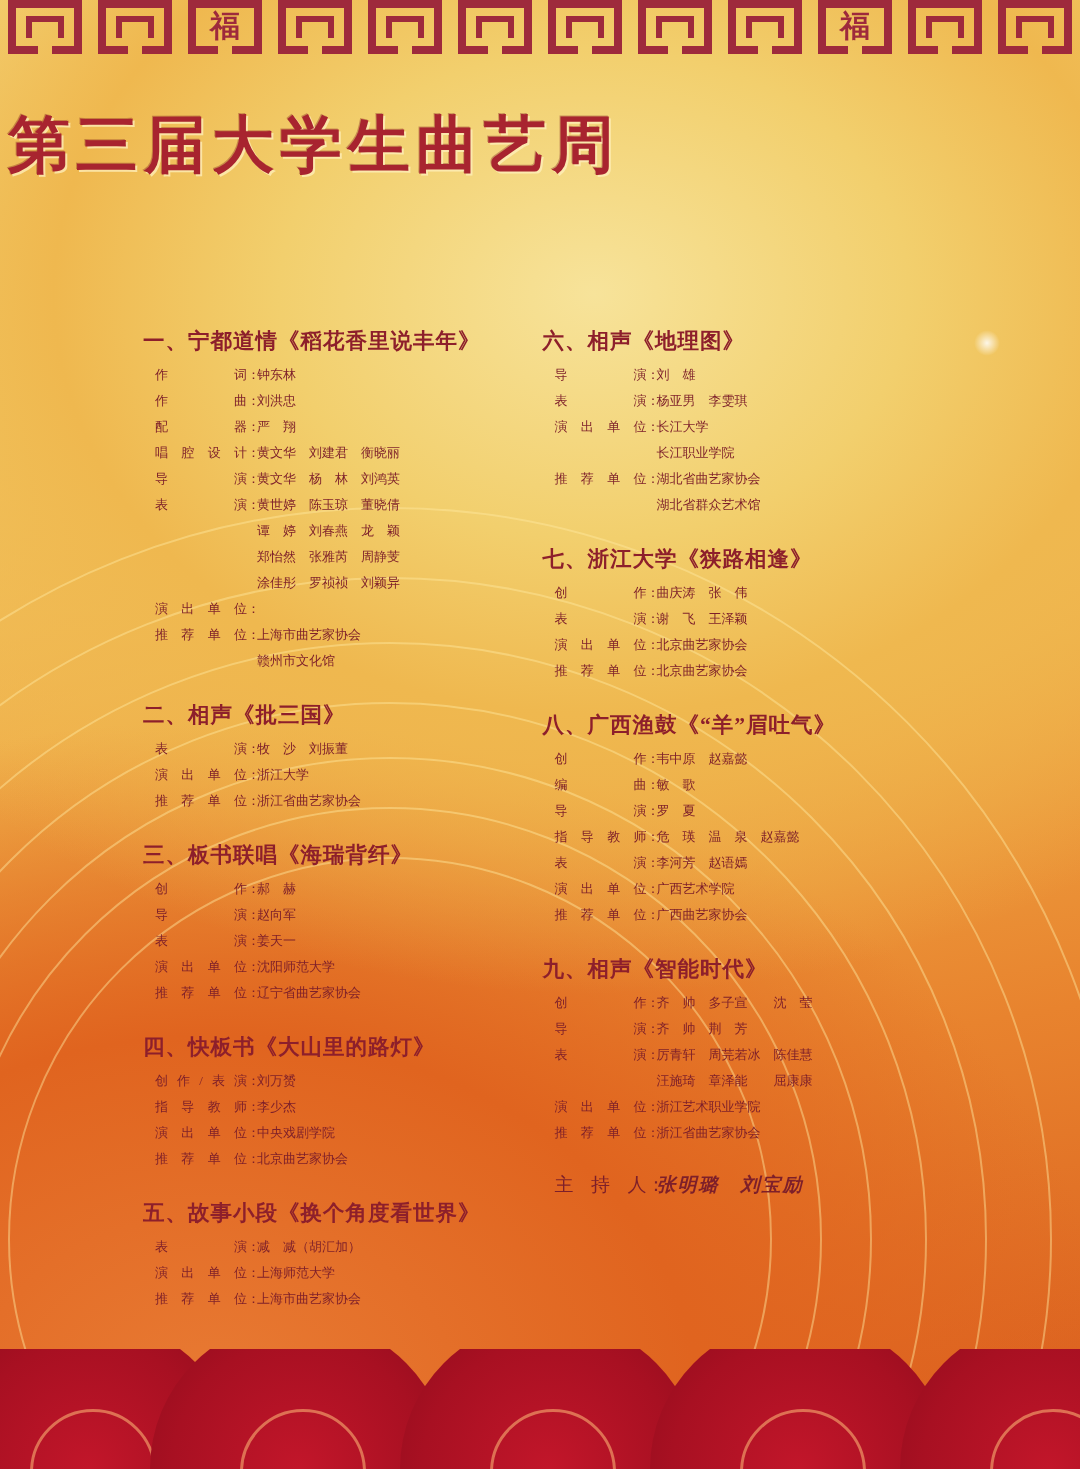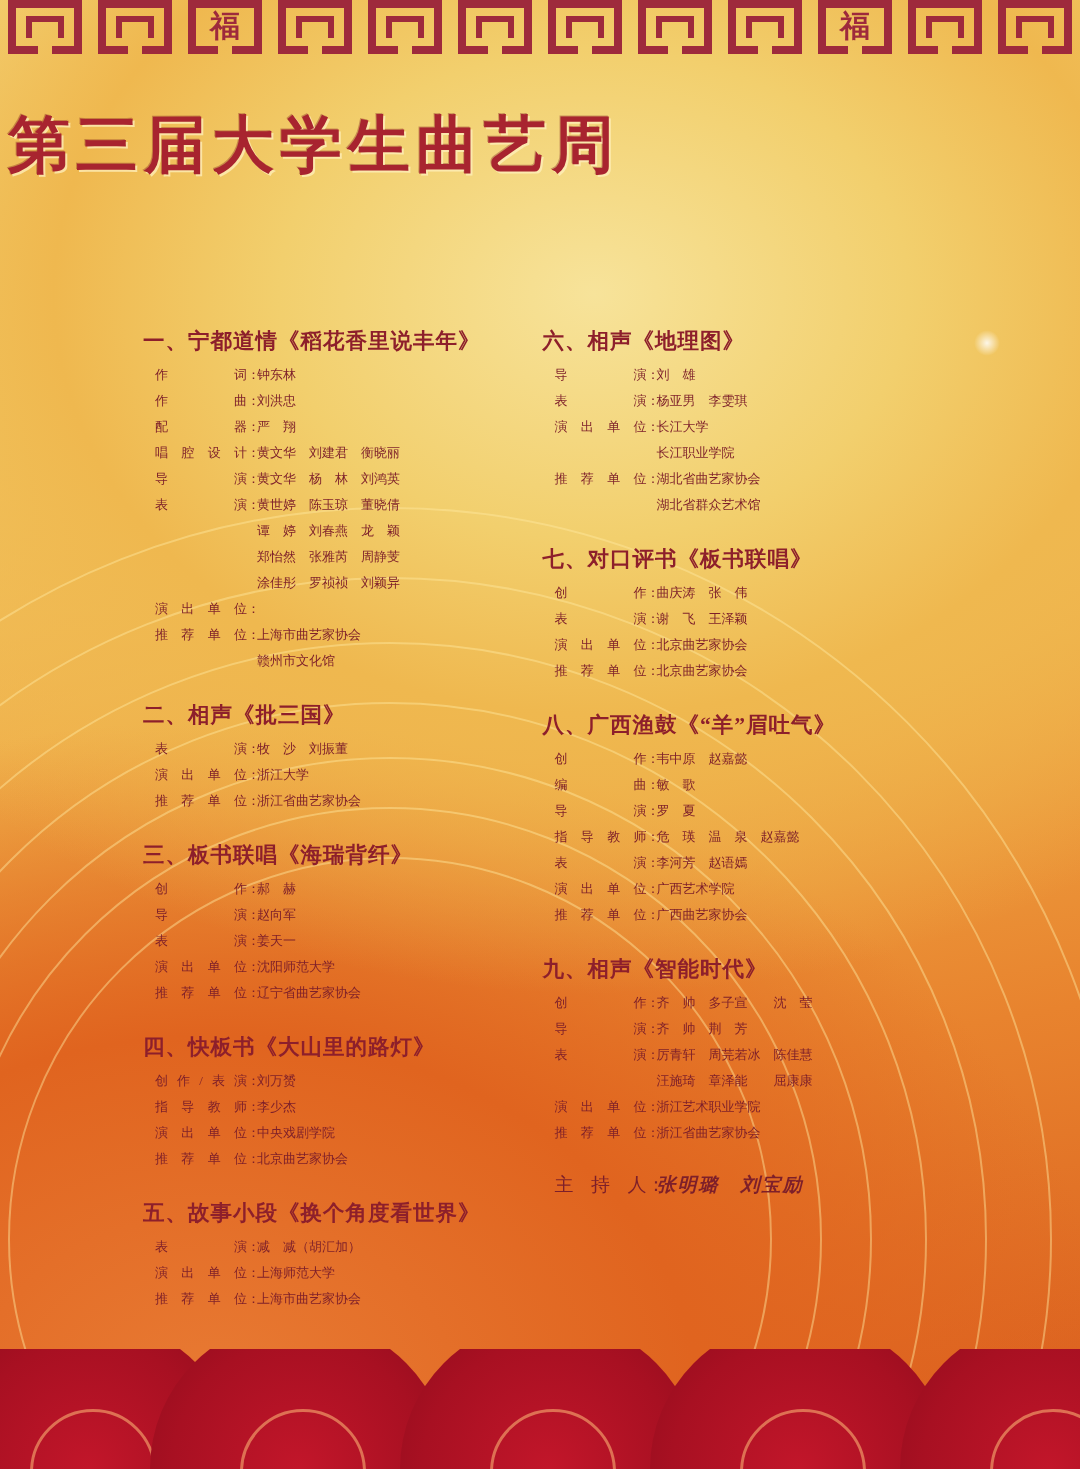--- a/index.html
+++ b/index.html
@@ -543,21 +543,21 @@
             <span class="colon">：</span>
             <span class="value">湖北省曲艺家协会</span>
           </div>
           <div class="row cont">
             <span class="label">演出单位</span>
             <span class="colon">：</span>
             <span class="value">湖北省群众艺术馆</span>
           </div>
         </div>
         <div class="item">
-          <div class="item-title">七、对口评书《板书联唱》</div>
+          <div class="item-title">七、浙江大学《狭路相逢》</div>
           <div class="row">
             <span class="label">创作</span>
             <span class="colon">：</span>
             <span class="value">曲庆涛　张　伟</span>
           </div>
           <div class="row">
             <span class="label">表演</span>
             <span class="colon">：</span>
             <span class="value">谢　飞　王泽颖</span>
           </div>

